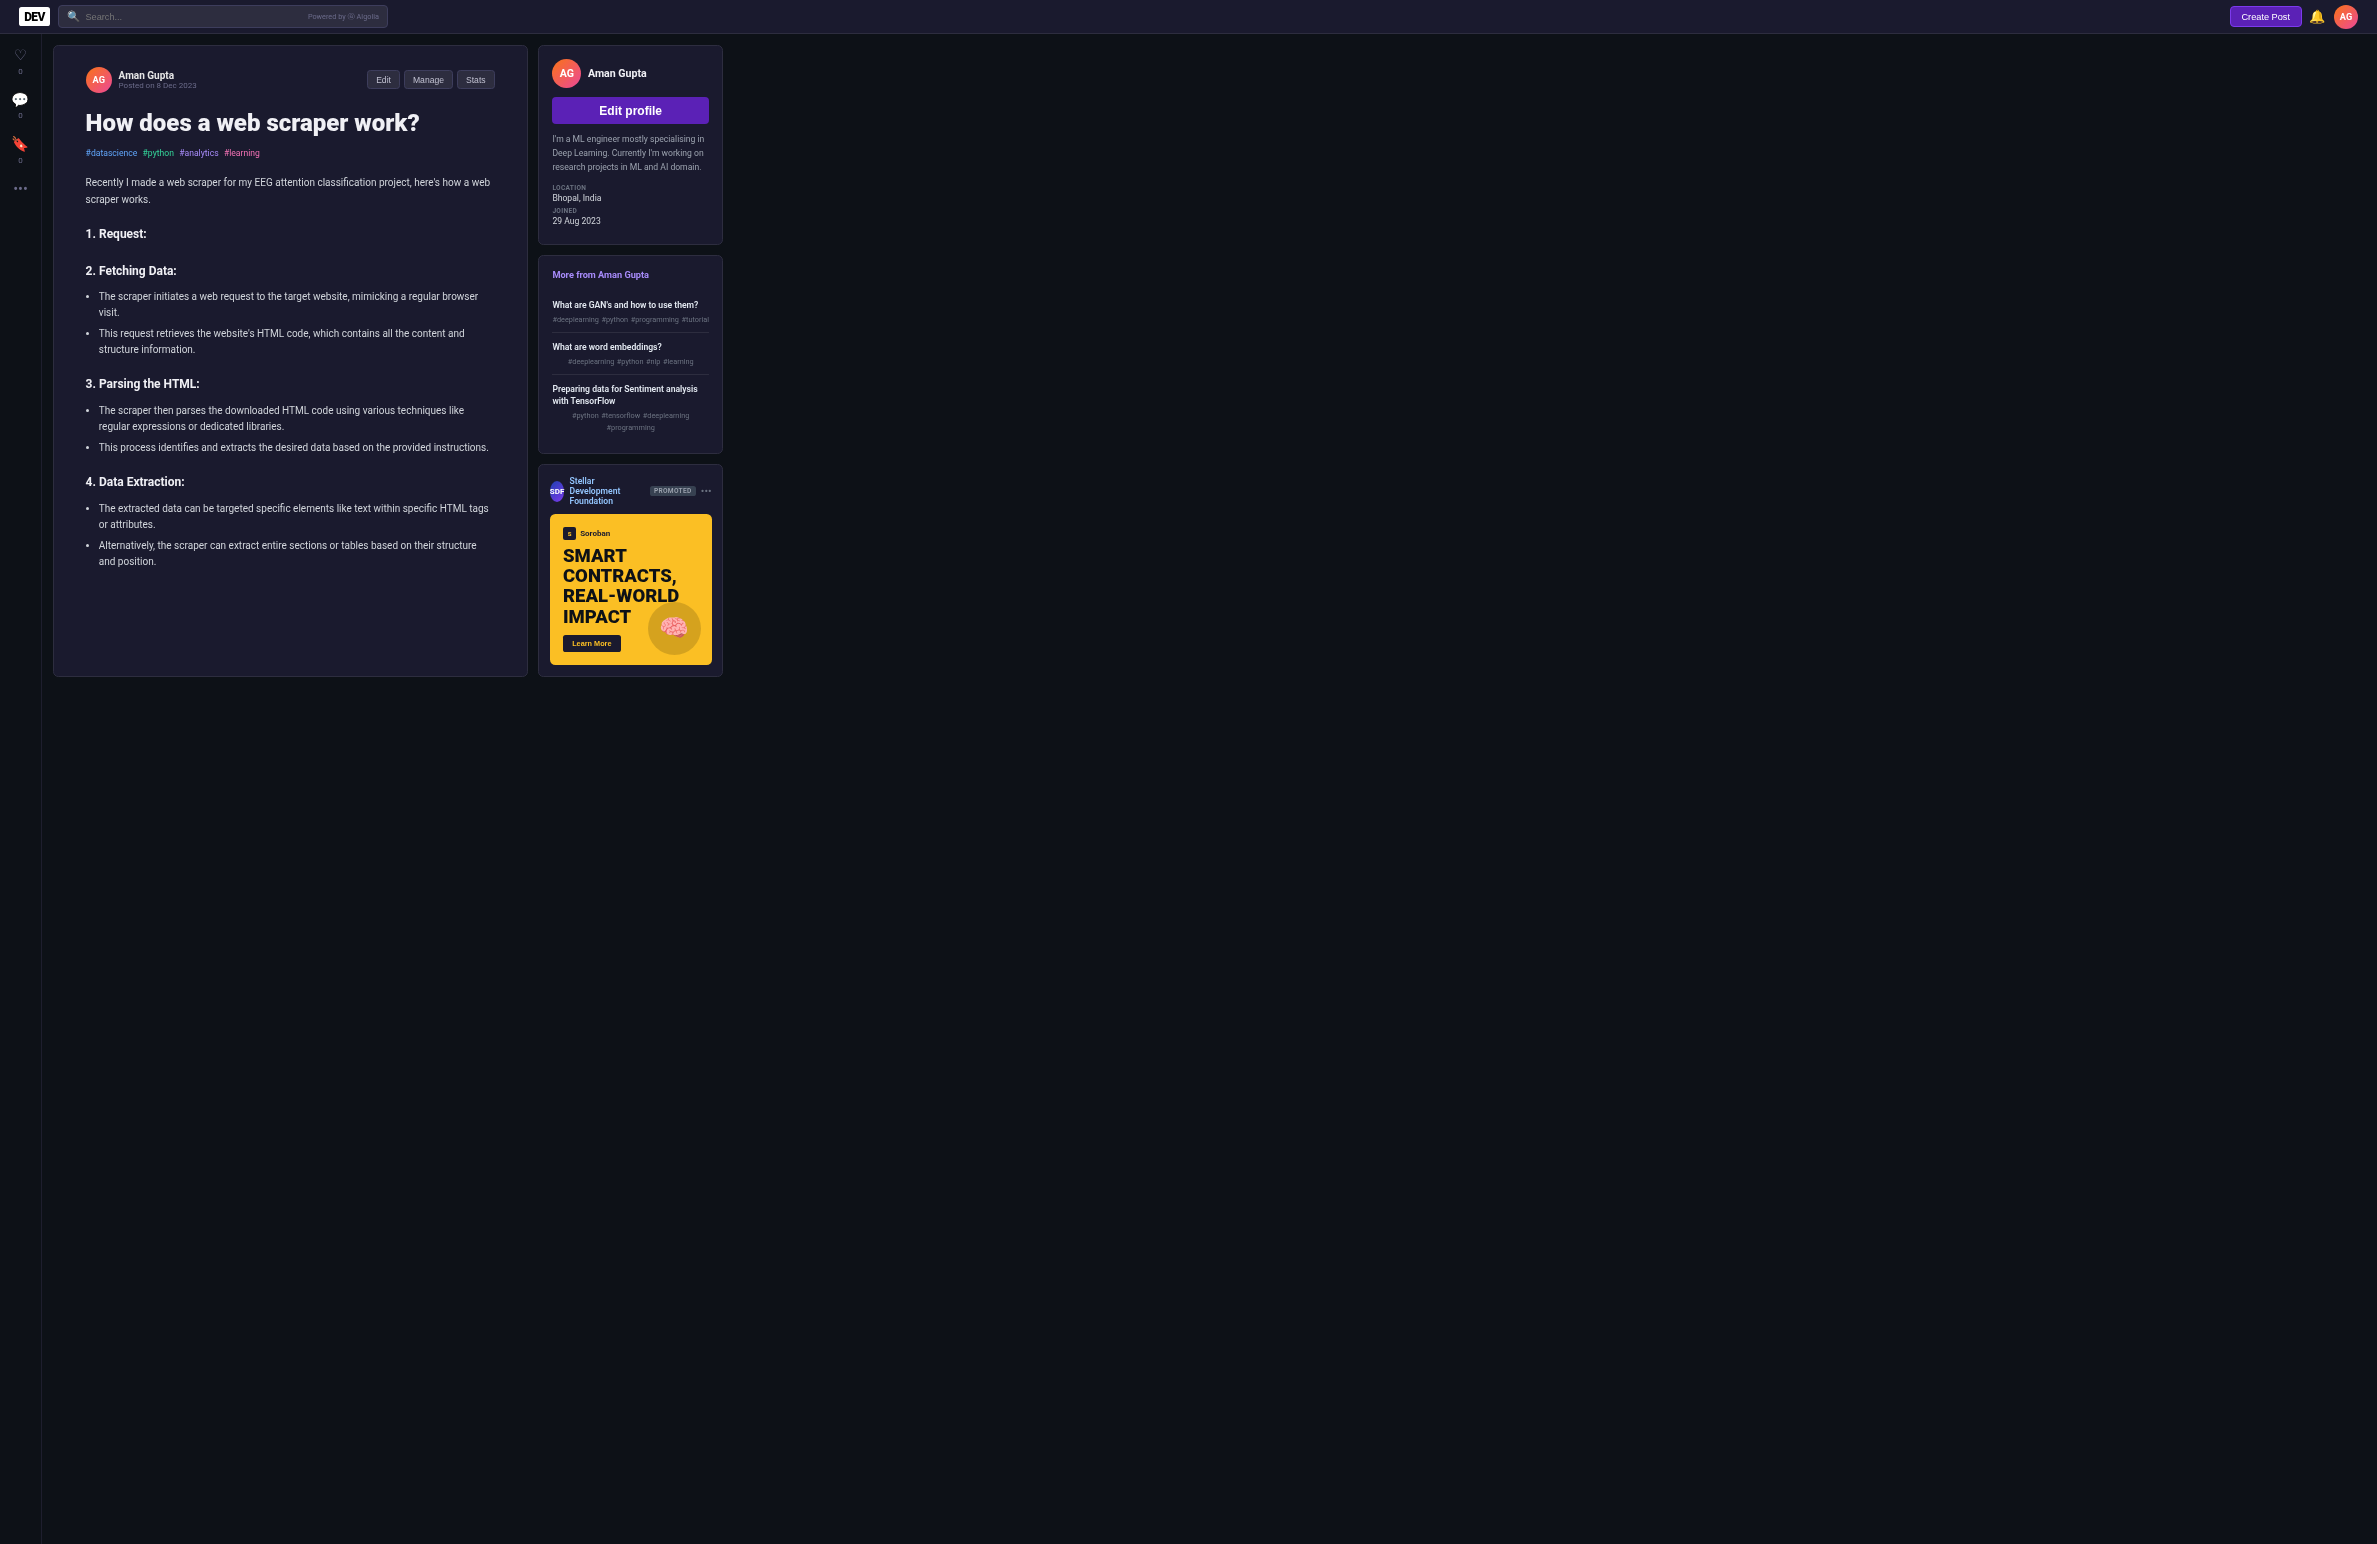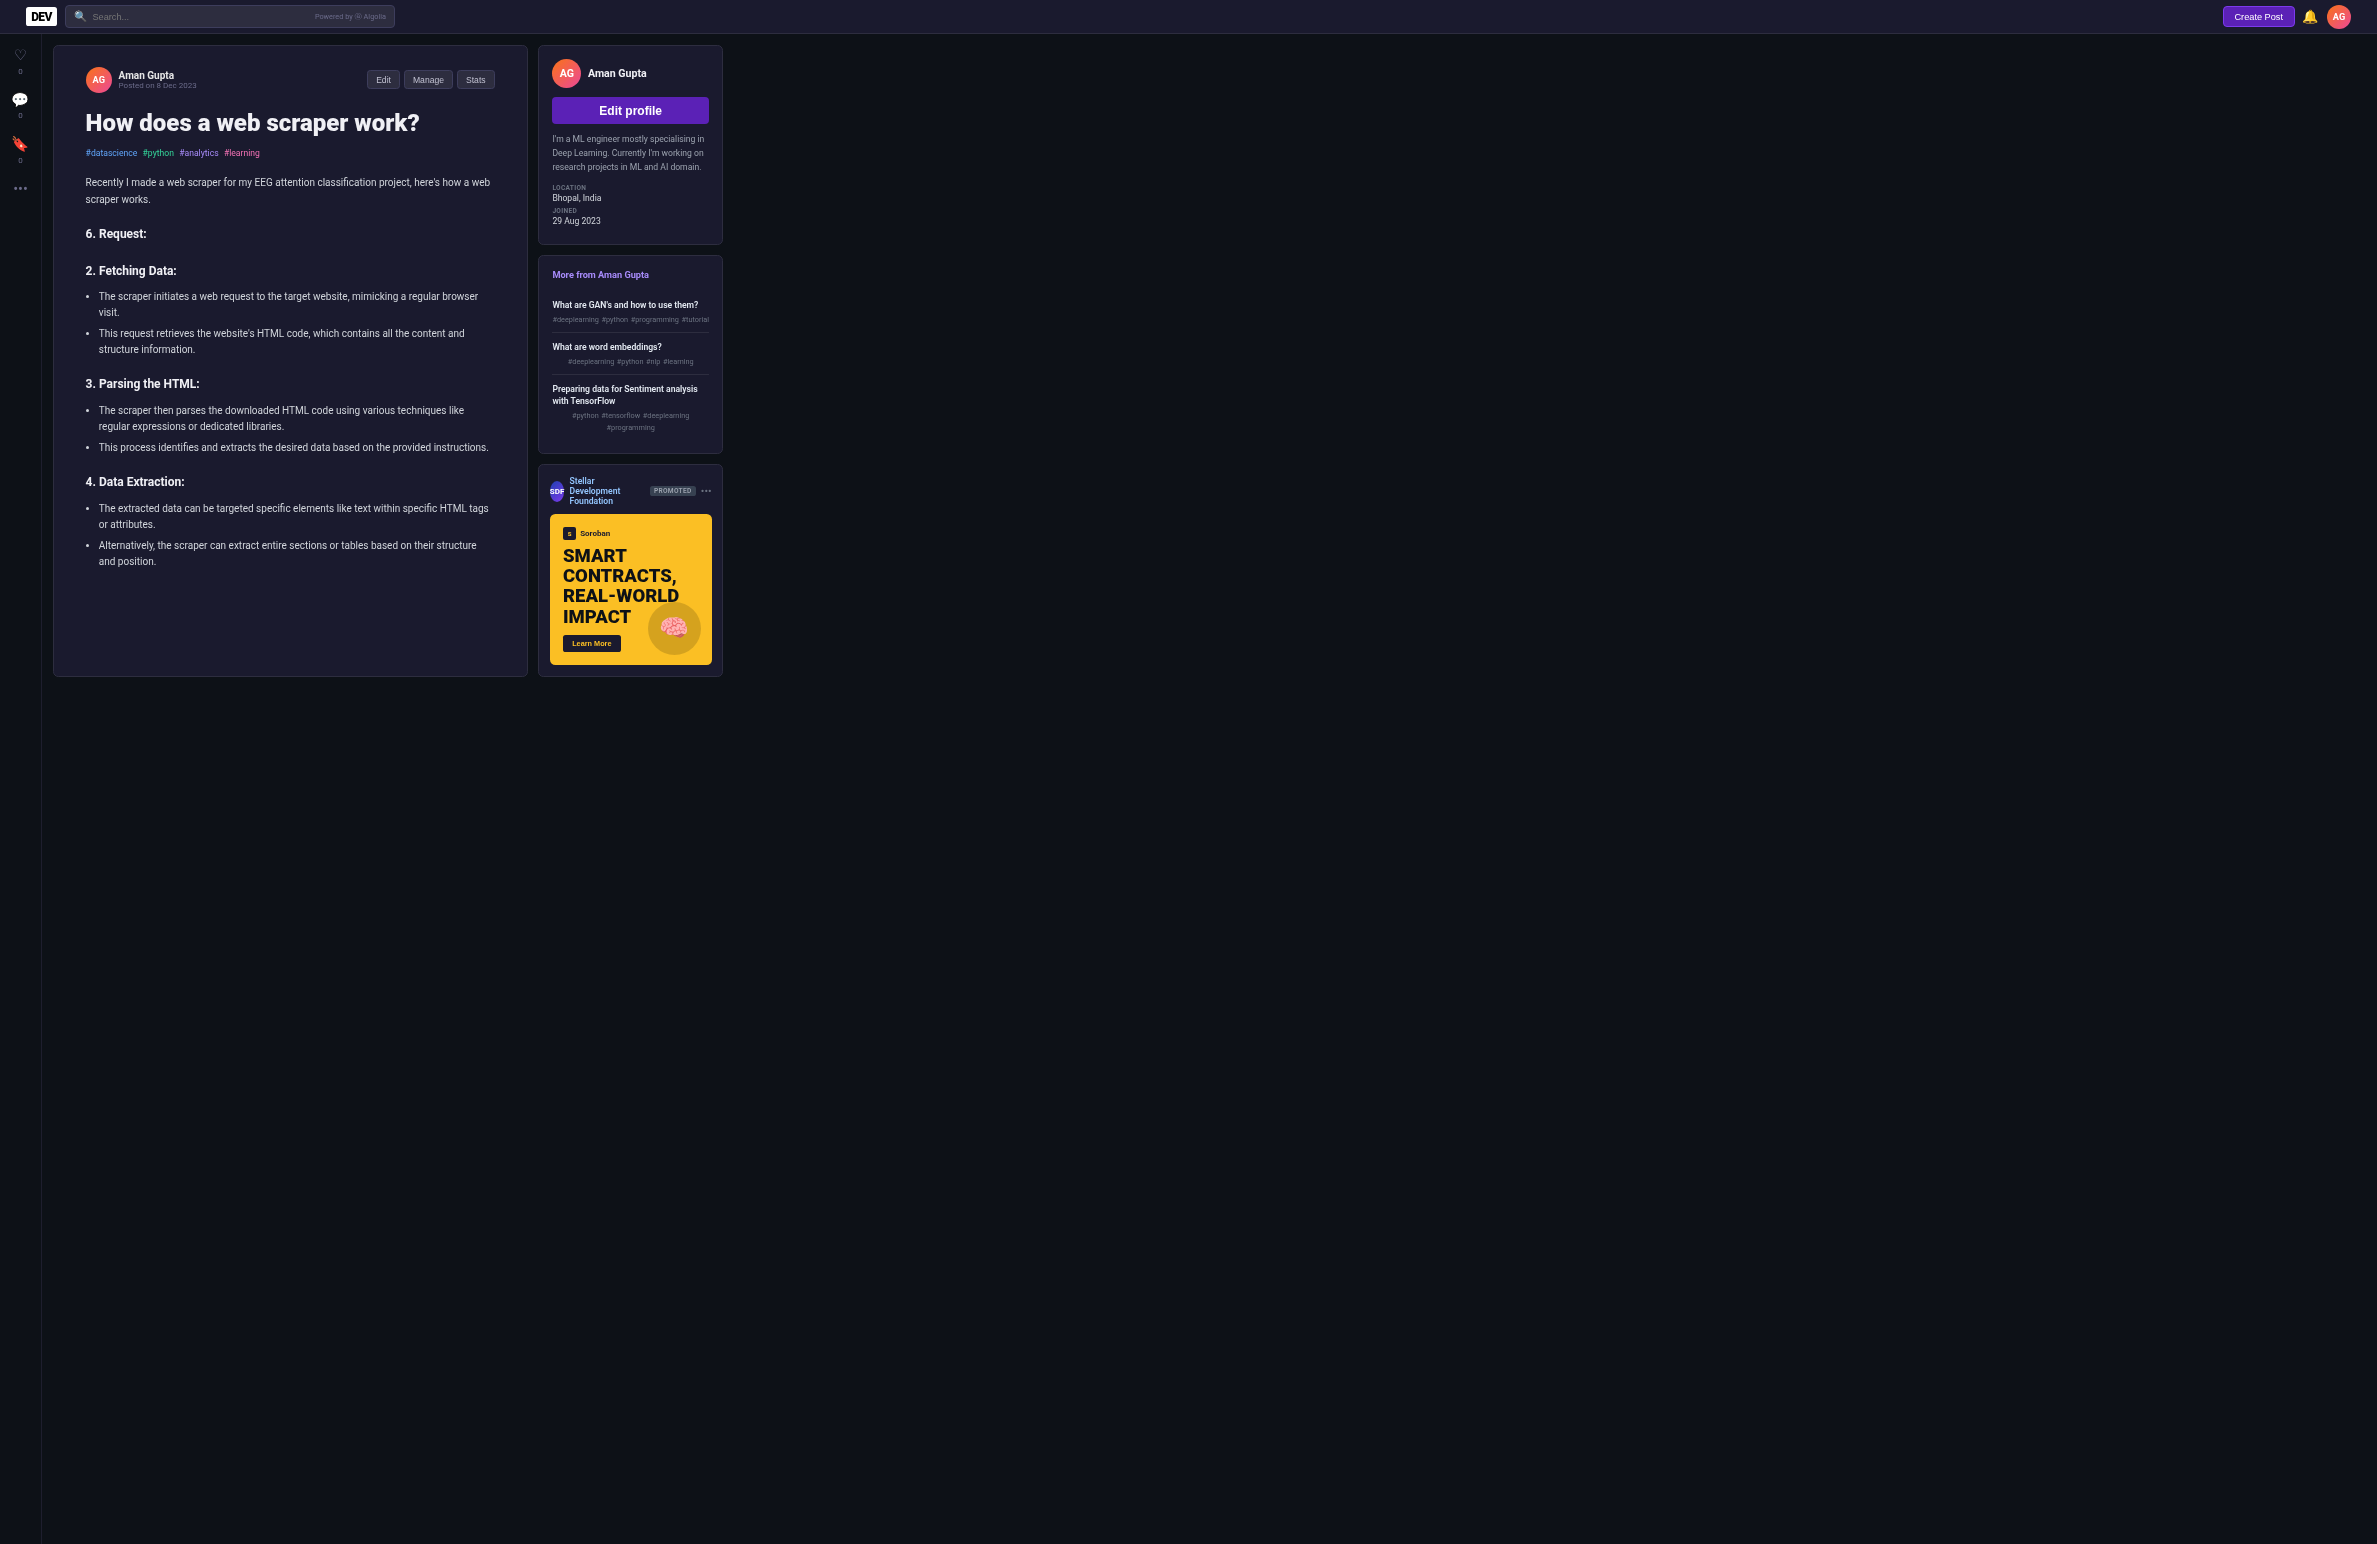--- a/index.html
+++ b/index.html
@@ -11,21 +11,21 @@
       min-height: 100vh;
     }
 
     
     .topnav {
       background: #1a1a2e;
       border-bottom: 0.7px solid #2d2d3f;
       height: 34px;
       display: flex;
       align-items: center;
-      padding: 0 26px;
+      padding: 0 19px;
       gap: 8px;
       position: fixed;
       top: 0; left: 0; right: 0;
       z-index: 100;
     }
     .dev-logo {
       background: #fff;
       color: #000;
       font-weight: 900;
       font-size: 12px;
@@ -482,21 +482,21 @@
       <div class="tags">
         <span class="tag datascience">#datascience</span>
         <span class="tag python">#python</span>
         <span class="tag analytics">#analytics</span>
         <span class="tag learning">#learning</span>
       </div>
 
       <div class="article-body">
         <p>Recently I made a web scraper for my EEG attention classification project, here's how a web scraper works.</p>
 
-        <h2><span class="bold">6. Request:</span></h2>
+        <h2><span class="bold">1. Request:</span></h2>
 
         <h2><span class="bold">2. Fetching Data:</span></h2>
         <ul>
           <li>The scraper initiates a web request to the target website, mimicking a regular browser visit.</li>
           <li>This request retrieves the website's HTML code, which contains all the content and structure information.</li>
         </ul>
 
         <h2><span class="bold">3. Parsing the HTML:</span></h2>
         <ul>
           <li>The scraper then parses the downloaded HTML code using various techniques like regular expressions or dedicated libraries.</li>

